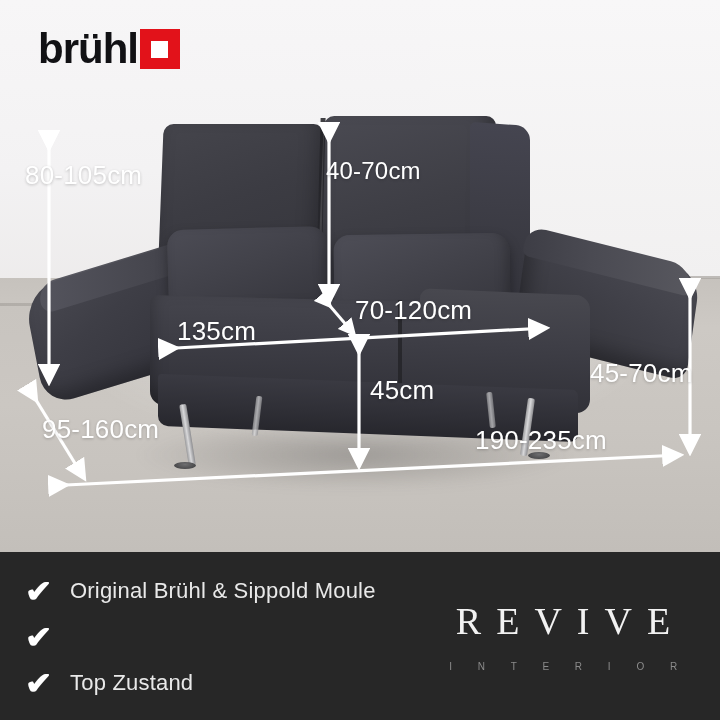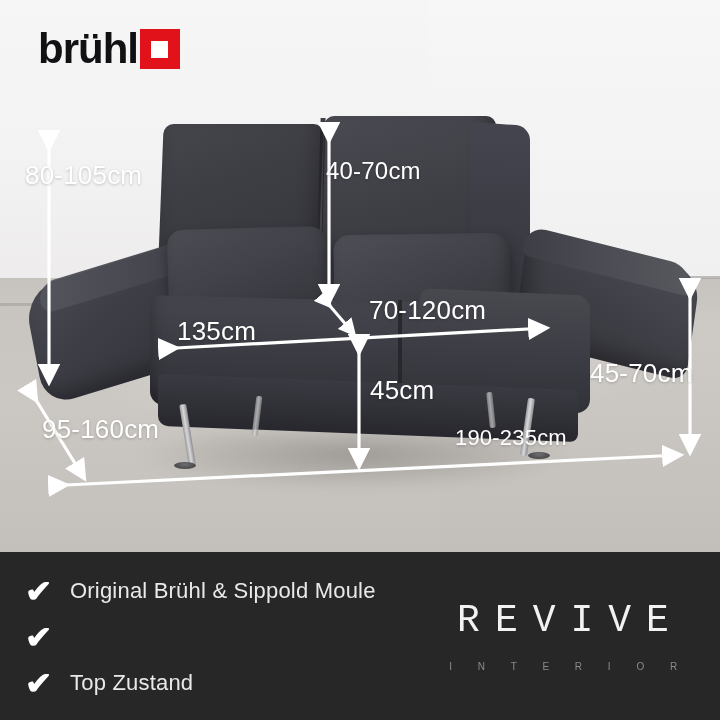--- a/index.html
+++ b/index.html
@@ -181,21 +181,21 @@
     font-weight:bold;text-align:left;
     transform:scaleX(1.05);
   }
   .btext{
     color:#e9e9e9;font-size:22px;font-weight:300;
     font-family:"Liberation Sans",sans-serif;letter-spacing:.2px;
   }
   #revive-wrap{position:absolute;left:428px;top:600px;width:272px;}
   .revive-main{
     color:#f2f2f2;font-size:38px;font-weight:300;letter-spacing:15px;
-    font-family:Liberation Mono, monospace;line-height:42px;text-align:center;
+    font-family:Liberation Serif, serif;line-height:42px;text-align:center;
     padding-left:13px;
   }
   .revive-sub{
     color:#8b8b8b;font-size:10px;font-weight:300;letter-spacing:11.5px;
     font-family:"Liberation Sans",sans-serif;text-align:center;margin-top:19px;
     padding-left:10px;
   }
 
   
   #logo{position:absolute;left:38px;top:28px;display:flex;align-items:center;}
@@ -285,25 +285,25 @@
         </g>
 
         <g stroke="#ffffff" stroke-width="3" fill="none" marker-start="url(#ahs)" marker-end="url(#ahs)">
           <line x1="330" y1="306" x2="354" y2="334"></line>
         </g>
       </svg>
 
       <div class="dlabel" style="left:25px;top:160px;font-size:26px;">80-105cm</div>
       <div class="dlabel" style="left:326px;top:157px;font-size:24px;">40-70cm</div>
       <div class="dlabel" style="left:177px;top:316px;font-size:26px;">135cm</div>
-      <div class="dlabel" style="left:369px;top:295px;font-size:26px;">70-120cm</div>
+      <div class="dlabel" style="left:355px;top:295px;font-size:26px;">70-120cm</div>
       <div class="dlabel" style="left:370px;top:375px;font-size:26px;">45cm</div>
       <div class="dlabel" style="left:590px;top:358px;font-size:26px;">45-70cm</div>
       <div class="dlabel" style="left:42px;top:414px;font-size:26px;">95-160cm</div>
-      <div class="dlabel" style="left:455px;top:425px;font-size:22px;">190-235cm</div>
+      <div class="dlabel" style="left:475px;top:425px;font-size:26px;">190-235cm</div>
     </div>
 
     <div id="logo">
       <div class="logo-text">brühl</div>
       <div class="logo-sq">
         <div class="logo-sq-in"></div>
       </div>
     </div>
   </div>
 

